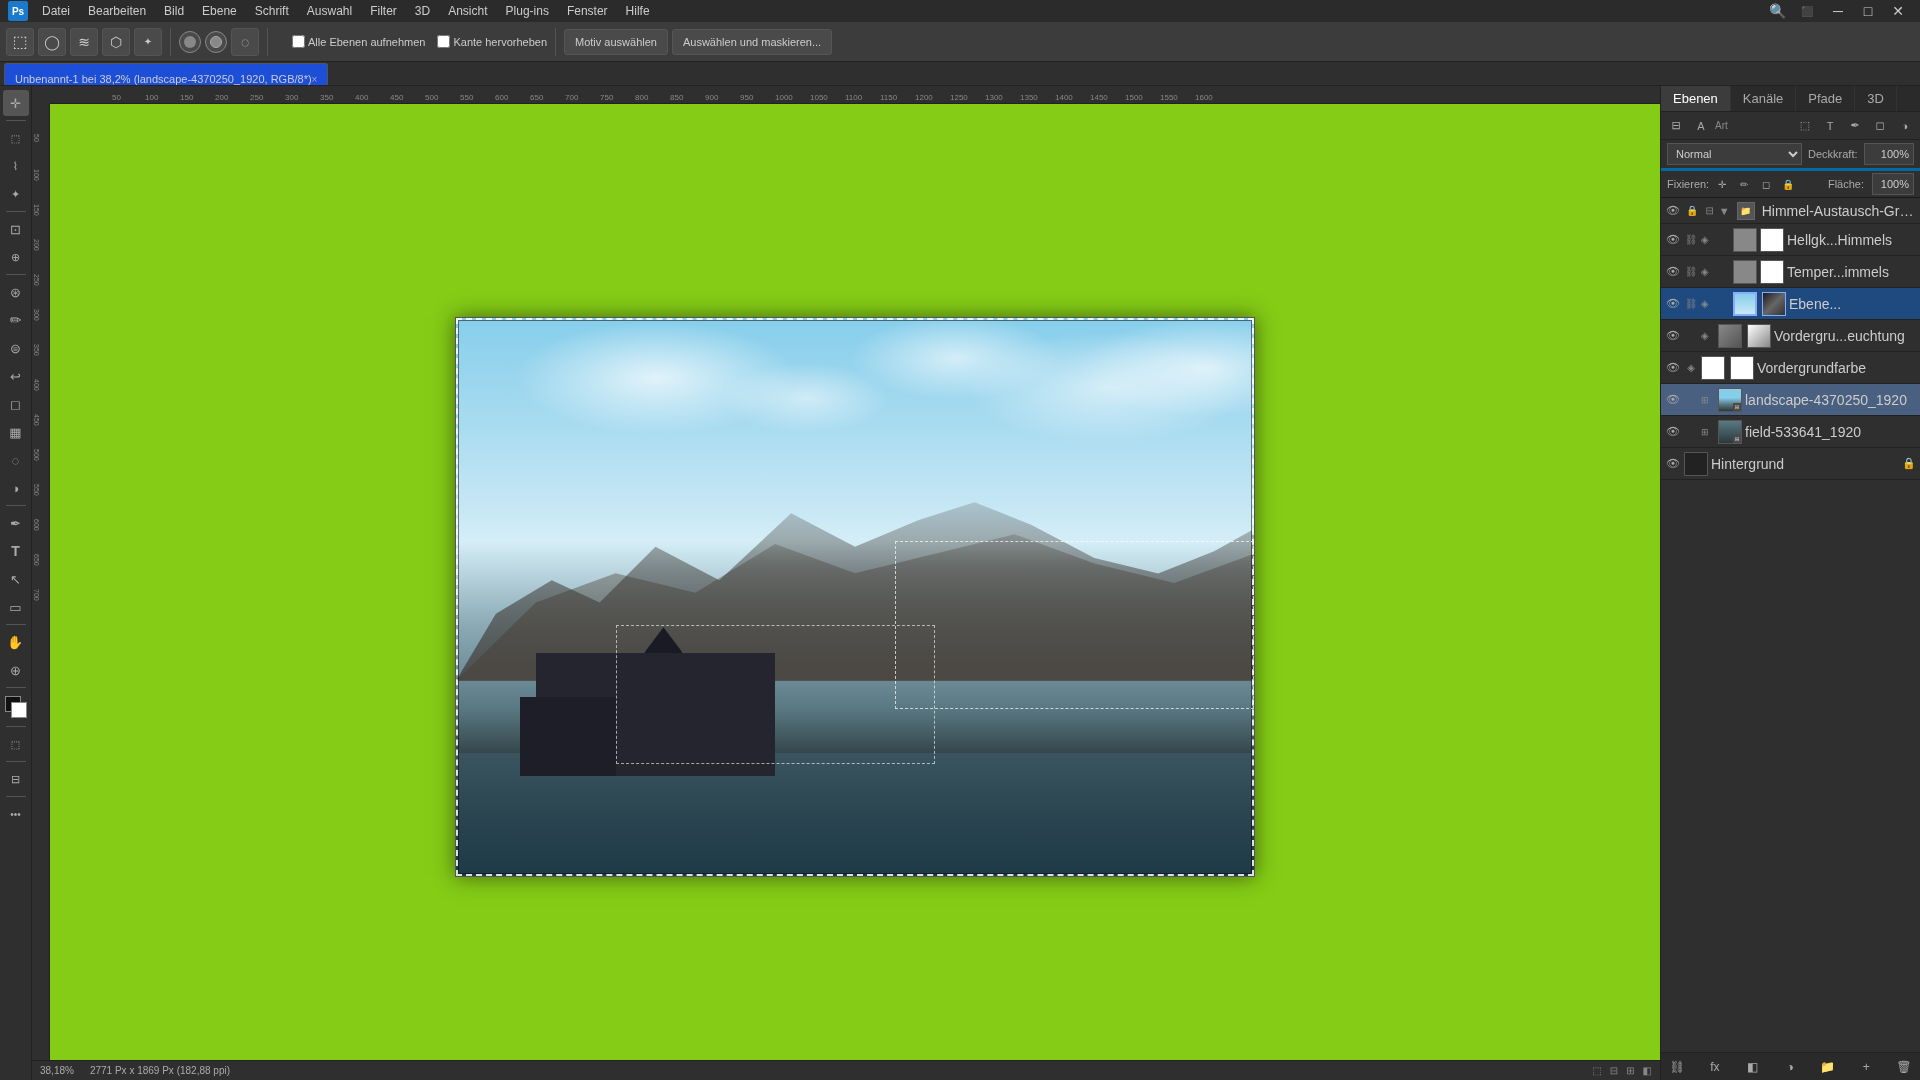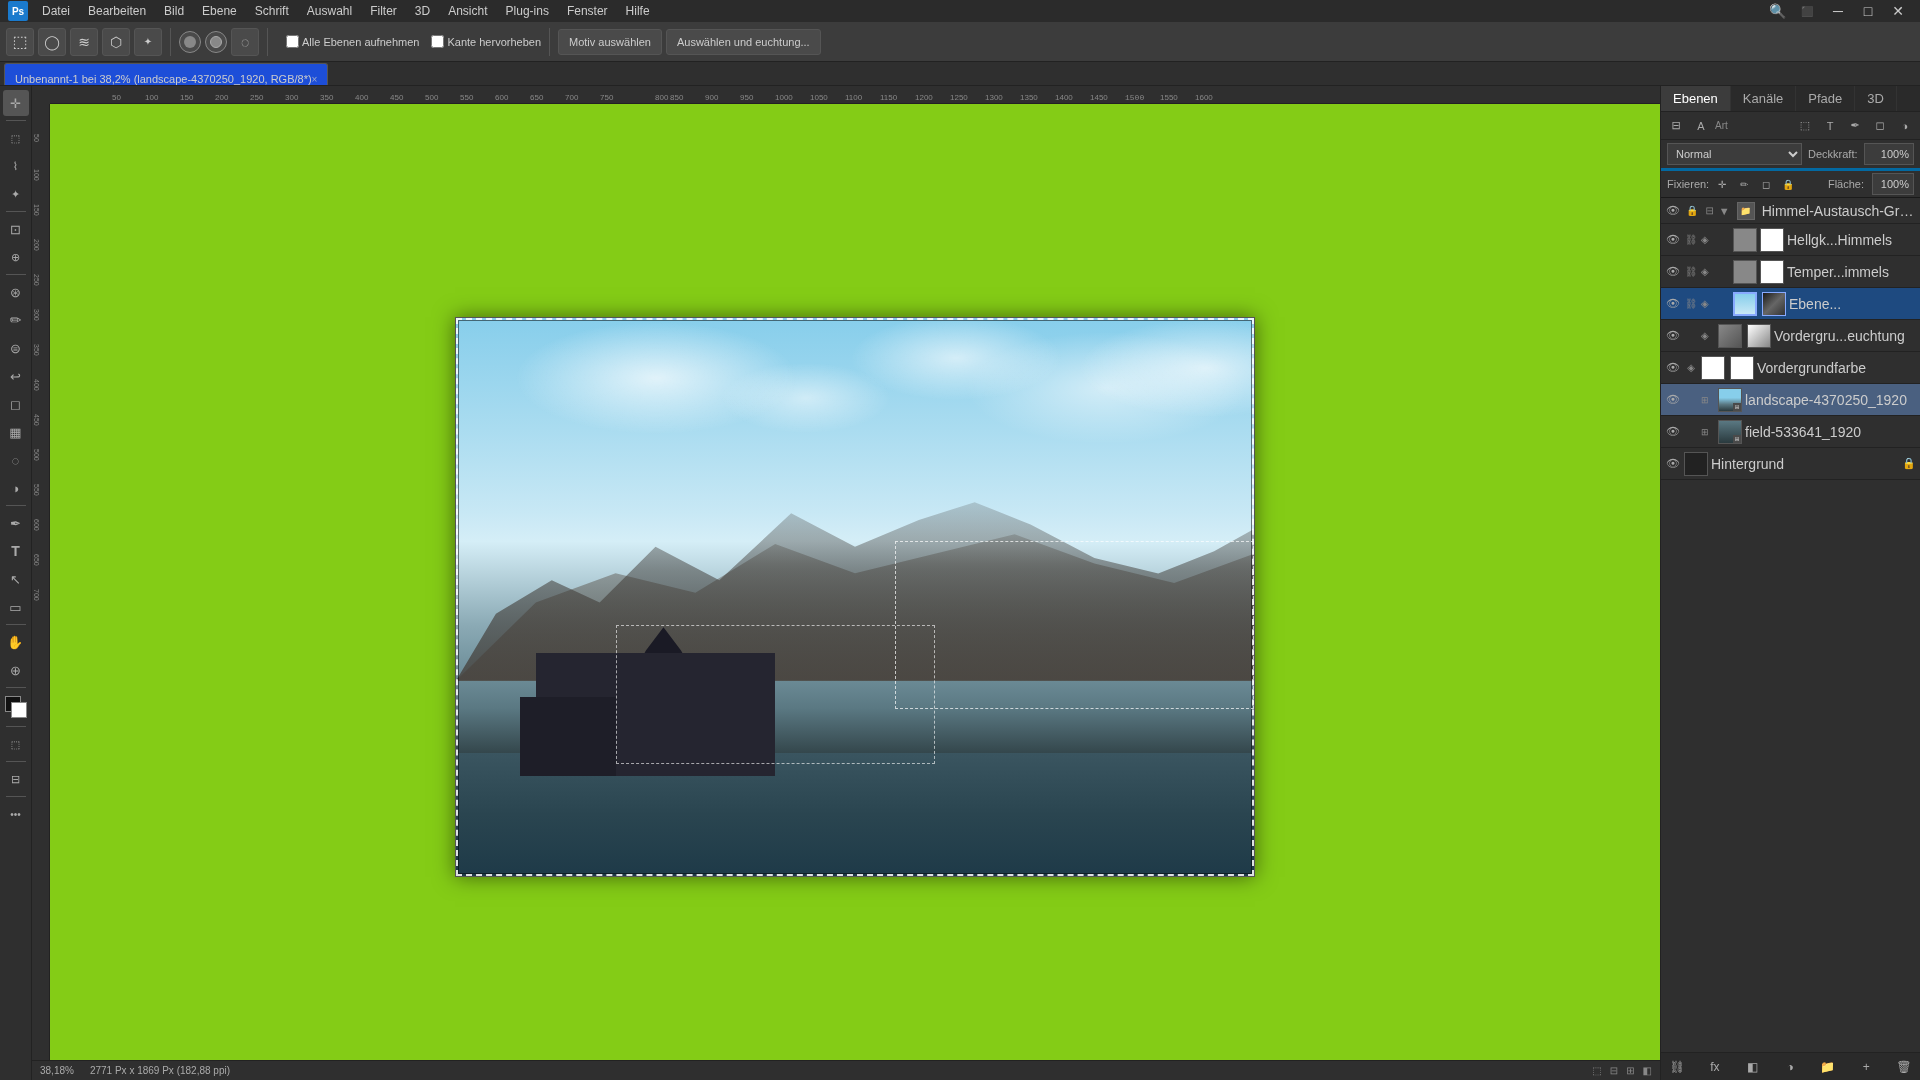--- a/index.html
+++ b/index.html
@@ -60,21 +60,21 @@
     .toolbar-separator {
       width: 1px;
       height: 28px;
       background: #555;
       margin: 0 4px;
     }
     .toolbar-checkbox-group {
       display: flex;
       align-items: center;
       gap: 4px;
-      margin-left: 10px;
+      margin-left: 16px;
     }
     .toolbar-checkbox-group label {
       font-size: 11px;
       color: #ccc;
       display: flex;
       align-items: center;
       gap: 3px;
       cursor: pointer;
     }
     .toolbar-btn-text {
@@ -539,21 +539,21 @@
       <input type="checkbox" style=""> 
         <span>Alle Ebenen aufnehmen</span>
     </label>
     <label style="margin-left:8px;">
       <input type="checkbox" style=""> 
         <span>Kante hervorheben</span>
     </label>
   </div>
   <div class="toolbar-separator"></div>
   <div class="toolbar-btn-text">Motiv auswählen</div>
-  <div class="toolbar-btn-text">Auswählen und euchtung...</div>
+  <div class="toolbar-btn-text">Auswählen und maskieren...</div>
 </div>
 
 <div class="tab-bar">
   <div class="tab-item">
     <span>Unbenannt-1 bei 38,2% (landscape-4370250_1920, RGB/8*)</span>
     <span class="tab-close">×</span>
   </div>
 </div>
 
 <div class="main-area">
@@ -611,35 +611,35 @@
         <span style="position:absolute;left:235px;">300</span>
         <span style="position:absolute;left:270px;">350</span>
         <span style="position:absolute;left:305px;">400</span>
         <span style="position:absolute;left:340px;">450</span>
         <span style="position:absolute;left:375px;">500</span>
         <span style="position:absolute;left:410px;">550</span>
         <span style="position:absolute;left:445px;">600</span>
         <span style="position:absolute;left:480px;">650</span>
         <span style="position:absolute;left:515px;">700</span>
         <span style="position:absolute;left:550px;">750</span>
-        <span style="position:absolute;left:605px;">800</span>
+        <span style="position:absolute;left:585px;">800</span>
         <span style="position:absolute;left:620px;">850</span>
         <span style="position:absolute;left:655px;">900</span>
         <span style="position:absolute;left:690px;">950</span>
         <span style="position:absolute;left:725px;">1000</span>
         <span style="position:absolute;left:760px;">1050</span>
         <span style="position:absolute;left:795px;">1100</span>
         <span style="position:absolute;left:830px;">1150</span>
         <span style="position:absolute;left:865px;">1200</span>
         <span style="position:absolute;left:900px;">1250</span>
         <span style="position:absolute;left:935px;">1300</span>
         <span style="position:absolute;left:970px;">1350</span>
         <span style="position:absolute;left:1005px;text-align:right;">1400</span>
         <span style="position:absolute;left:1040px;">1450</span>
-        <span style="position:absolute;left:1075px;font-family:Liberation Mono, monospace;">1500</span>
+        <span style="position:absolute;left:1075px;">1500</span>
         <span style="position:absolute;left:1110px;">1550</span>
         <span style="position:absolute;left:1145px;">1600</span>
       </div>
     </div>
 
     <div class="ruler-v">
       <div style="position:relative;height:100%;font-size:8px;color:#888;writing-mode:initial;">
         <span style="position:absolute;top:30px;left:1px;font-size:7px;writing-mode:vertical-rl;">50</span>
         <span style="position:absolute;top:65px;left:1px;font-size:7px;writing-mode:vertical-rl;">100</span>
         <span style="position:absolute;top:100px;left:1px;font-size:7px;writing-mode:vertical-rl;">150</span>

